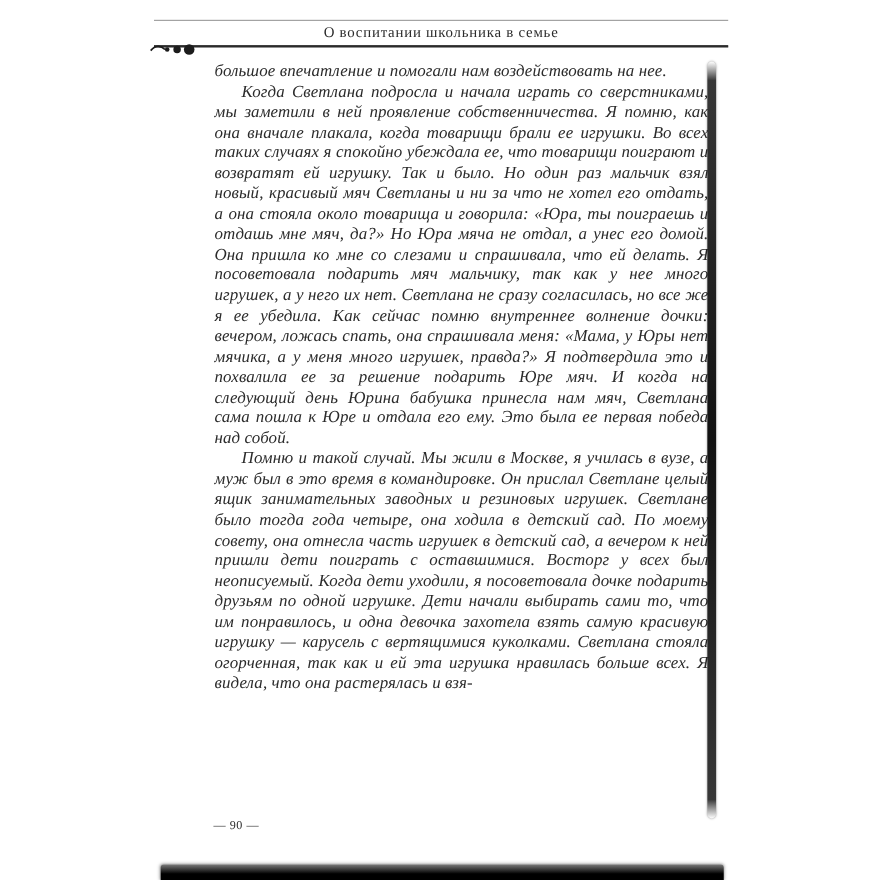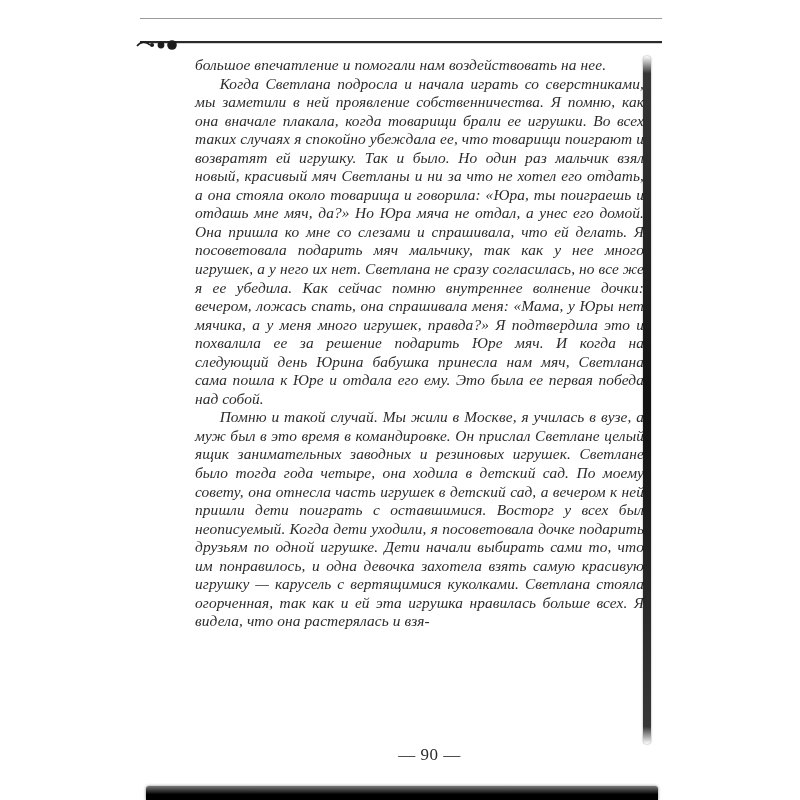--- a/index.html
+++ b/index.html
@@ -61,24 +61,23 @@
     text-align: justify;
     letter-spacing: 0.1px;
     font-style: italic;
   }
   .page-body p { text-indent: 1.6em; }
   .page-body p.no-indent { text-indent: 0; }
 
   
   .page-footer {
     position: absolute;
-    left: 205px; top: 745px;
+    left: 194px; top: 745px;
     width: 449px;
-    text-align: center;
-    font-size: 17px;
+    font-size: 11px;
     color: var(--ink);
     letter-spacing: 0.5px;
   }
 
   
   .scan-edge-right {
     position: absolute;
     left: 643px; top: 56px;
     width: 8px; height: 688px;
     border-radius: 4px;
@@ -101,20 +100,21 @@
     box-shadow: 0 0 3px rgba(0,0,0,0.5);
   }
 </style>
 </head>
 <body>
 
 <div class="scan-page">
 
   <div class="header-rule-top"></div>
 
+  <div class="running-title">О воспитании школьника в семье</div>
 
   <div class="header-rule-bottom"></div>
 
   <svg class="header-ornament" viewBox="0 0 46 16" xmlns="http://www.w3.org/2000/svg" aria-hidden="true">
     <path d="M1 9 C 5 4, 10 4, 14 8" stroke="#1c1c1c" stroke-width="1.6" fill="none"></path>
     <circle cx="16" cy="8" r="2.1" fill="#1c1c1c"></circle>
     <circle cx="25" cy="8" r="3.4" fill="#1c1c1c"></circle>
     <circle cx="36" cy="8" r="4.8" fill="#1c1c1c"></circle>
   </svg>
 

